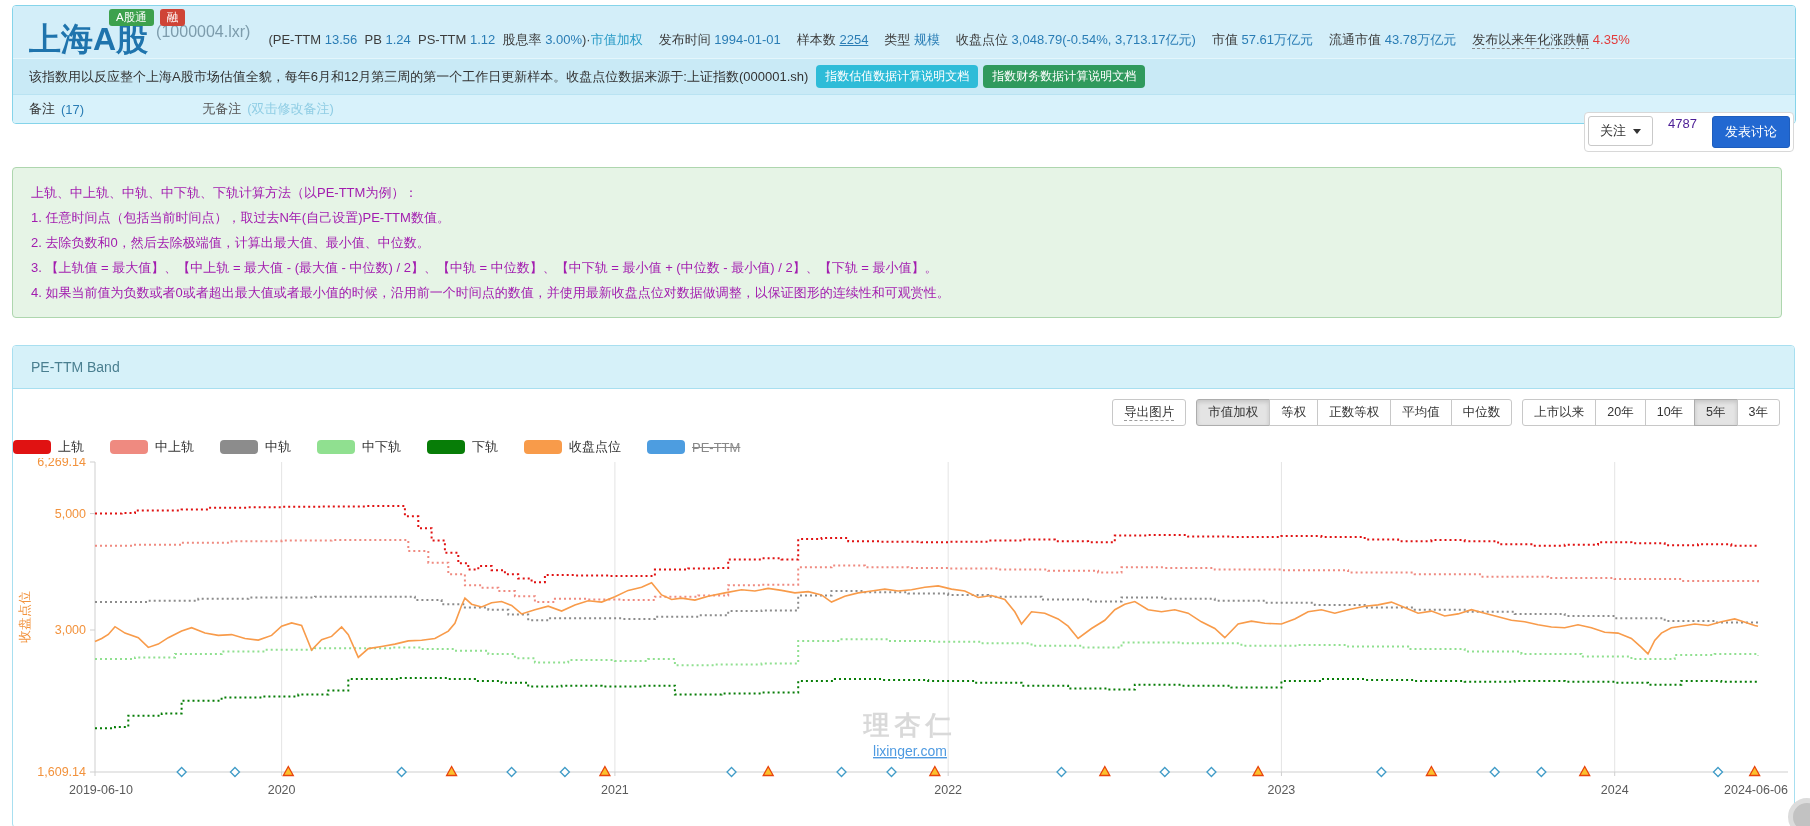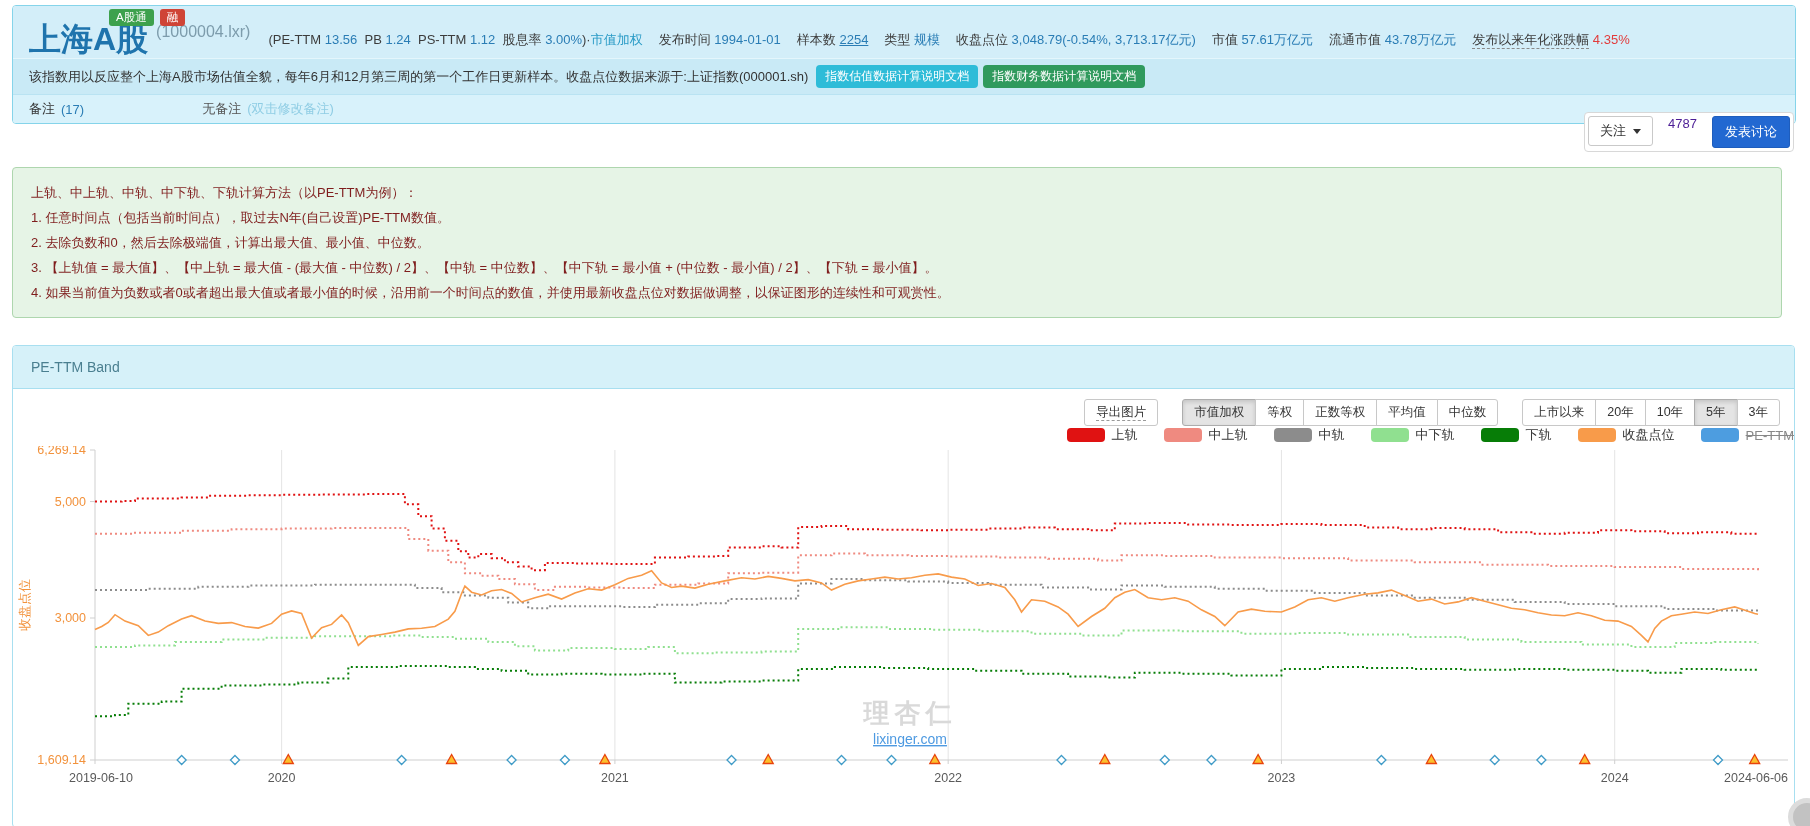--- a/index.html
+++ b/index.html
@@ -27,34 +27,34 @@
   .note-count{color:#2a7db5;cursor:pointer;text-decoration:none}
   .note-empty{color:#555;margin-left:112px}
   .note-hint{color:#8fcde4;cursor:pointer}
   
   .follow-bar{position:absolute;top:112px;right:16px;display:flex;align-items:flex-start;border:1px solid #d8d8d8;border-radius:4px;padding:3px;background:#fff}
   .follow-btn{display:flex;align-items:center;gap:7px;border:1px solid #c9c9c9;border-radius:3px;background:#fff;font-size:13px;color:#333;padding:5px 11px;cursor:pointer}
   .caret{width:0;height:0;border-left:4px solid transparent;border-right:4px solid transparent;border-top:5px solid #333}
   .follow-count{color:#4c1d95;padding:0 15px;cursor:pointer;text-decoration:none}
   .discuss-btn{background:#2268d1;color:#fff;border:1px solid #1e5dbd;border-radius:3px;font-size:13px;padding:6px 12px;cursor:pointer}
   
-  .method-box{position:absolute;left:12px;right:28px;top:167px;background:#e6f4e6;border:1px solid #aed6ae;border-radius:4px;padding:12px 18px;line-height:25px;color:#7f1d1d}
+  .method-box{position:absolute;left:12px;right:28px;top:167px;background:#e6f4e6;border:1px solid #aed6ae;border-radius:4px;padding:12px 18px;line-height:25px;color:#a21caf}
   
   .chart-section{position:absolute;left:12px;right:15px;top:345px;height:481px;border:1px solid #a8dff0;border-radius:4px;background:#fff}
   .section-header{background:#d6f1f9;padding:13px 18px;font-size:14px;color:#4a7f90;border-bottom:1px solid #a8dff0;border-radius:3px 3px 0 0}
-  .controls-row{display:flex;justify-content:flex-end;gap:24px;margin:10px 14px 0}
+  .controls-row{display:flex;justify-content:flex-end;gap:10px;margin:10px 14px 0}
   .btn{font-size:12.5px;color:#333;background:#fff;border:1px solid #c8c8c8;padding:5px 11px;cursor:pointer;line-height:15px}
   .export-btn{border-radius:3px}
   .export-btn .dashed{border-bottom:1px dashed #999;padding-bottom:1px}
   .btn-group{display:flex}
   .btn-group .btn{margin-left:-1px}
   .btn-group .btn:first-child{border-radius:3px 0 0 3px;margin-left:0}
   .btn-group .btn:last-child{border-radius:0 3px 3px 0}
   .btn.active{background:#e4e4e4;border-color:#adadad;box-shadow:inset 0 2px 4px rgba(0,0,0,.14)}
-  .legend{display:flex;justify-content:flex-end;gap:26px;margin-top:0;align-items:center}
+  .legend{display:flex;justify-content:flex-start;gap:26px;margin-top:12px;align-items:center}
   .legend-item{display:flex;align-items:center;gap:7px;cursor:pointer}
   .swatch{width:38px;height:14px;border-radius:4px;display:inline-block}
   .legend-label{font-size:13px;color:#333}
   .legend-item.disabled .legend-label{color:#888;text-decoration:line-through}
   .chart-area{margin-top:2px}
   svg{display:block}
   .fab{position:absolute;right:-16px;bottom:-10px;width:38px;height:38px;border-radius:50%;background:#c2c2c2;border:5px solid #dcdcdc;box-sizing:border-box}
 </style>
 </head>
 <body>

